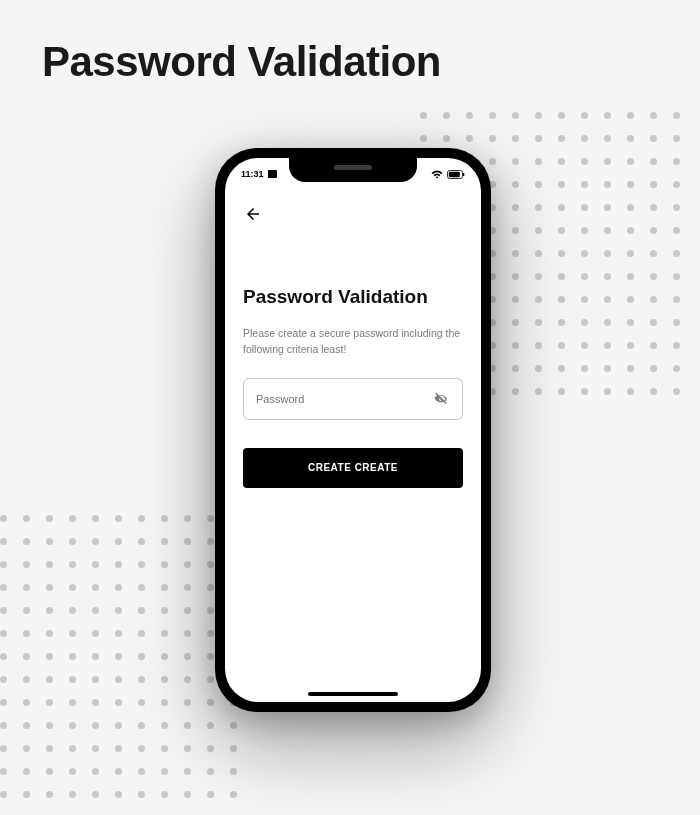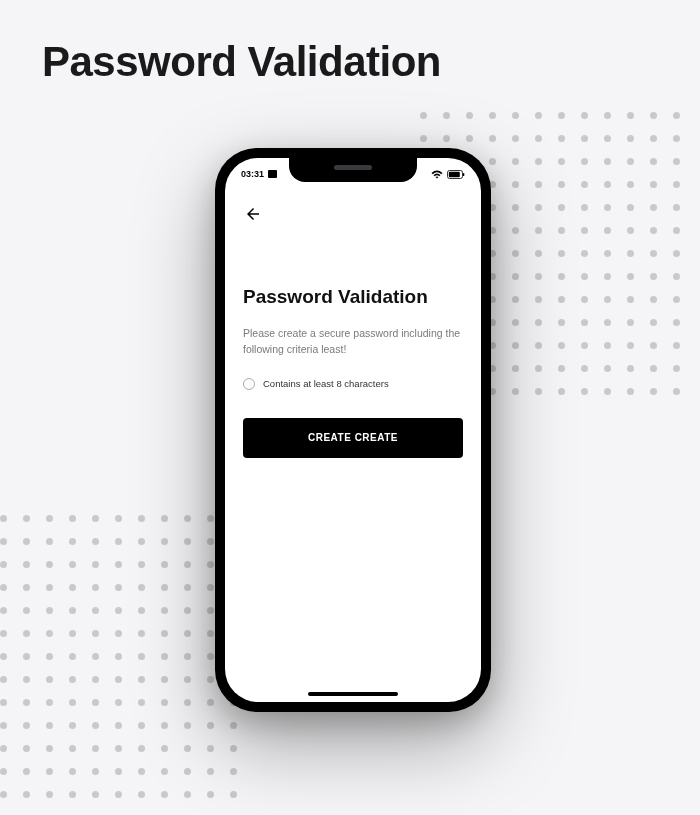--- a/index.html
+++ b/index.html
@@ -513,21 +513,21 @@
   </div>
 
 <div class="phone">
   <div class="phone-screen">
     <div class="notch">
       <div class="notch-speaker"></div>
     </div>
 
     <div class="status-bar">
       <div class="status-left">
-        <span>03:31</span>
+        <span>11:31</span>
         <span class="sms-icon"></span>
       </div>
       <div class="status-right">
         <span class="wifi-icon">
           <svg width="12" height="9" viewBox="0 0 12 9">
               <path d="M6 8.5 L4.5 7 Q6 5.8 7.5 7 Z M2.5 5 Q6 2 9.5 5 L8.3 6.2 Q6 4.2 3.7 6.2 Z M0.5 3 Q6 -1.8 11.5 3 L10.3 4.2 Q6 0.5 1.7 4.2 Z" fill="#000"></path>
             </svg>
         </span>
         <span class="battery-icon">
           <svg width="18" height="9" viewBox="0 0 18 9">
@@ -542,26 +542,30 @@
     <div class="back-button">
       <svg width="18" height="18" viewBox="0 0 24 24">
           <path d="M20 11H7.83l5.59-5.59L12 4l-8 8 8 8 1.41-1.41L7.83 13H20z" fill="#000"></path>
         </svg>
     </div>
 
     <div class="content">
       <h2 class="screen-title">Password Validation</h2>
       <p class="screen-subtitle">Please create a secure password including the following criteria least!</p>
 
+      <div class="password-field">
+        <input class="password-input" type="password" placeholder="Password" style="">
+        <span class="eye-toggle">
+          <svg width="16" height="16" viewBox="0 0 24 24">
+              <path d="M12 6c3.8 0 7.2 2.1 9 6-0.7 1.5-1.7 2.8-2.9 3.8l-1.4-1.4c0.8-0.7 1.5-1.5 2-2.4-1.5-2.9-4.5-4.8-6.7-4.8-0.9 0-1.8 0.2-2.6 0.5L7.9 6.2C9.2 5.7 10.6 6 12 6zm-8.7-2.3 2.9 2.9C4.6 7.9 3.3 9.3 2.3 11c1.8 3.9 5.2 6 9.7 6 1.4 0 2.8-0.3 4.1-0.8l3.2 3.2 1.4-1.4L4.7 2.3 3.3 3.7zM12 15c-1.7 0-3-1.3-3-3 0-0.4 0.1-0.8 0.2-1.1l3.9 3.9C12.8 14.9 12.4 15 12 15z" fill="#7a7a7a"></path>
+            </svg>
+        </span>
+      </div>
 
       <div class="criteria-list">
-        <div class="criteria-item">
-          <span class="criteria-check"></span>
-          <span class="criteria-text">Contains at least 8 characters</span>
-        </div>
       </div>
 
       <button class="create-button">CREATE CREATE</button>
     </div>
 
     <div class="home-indicator"></div>
   </div>
 </div>
 
 </body></html>

